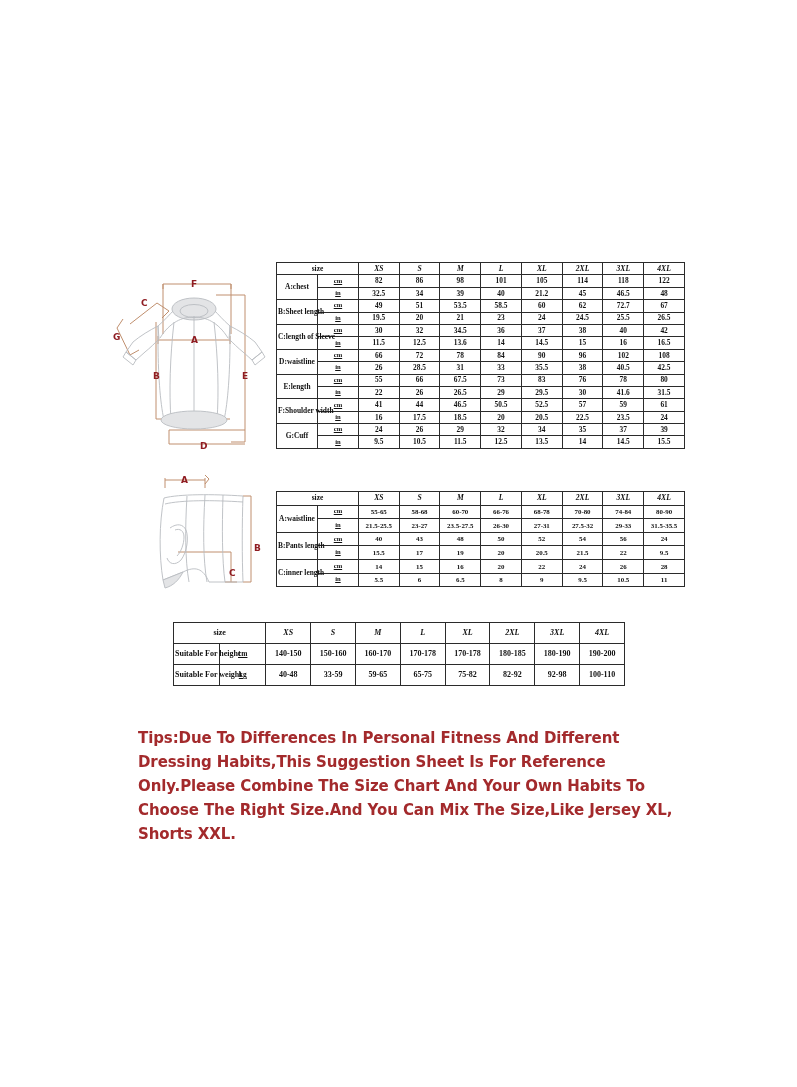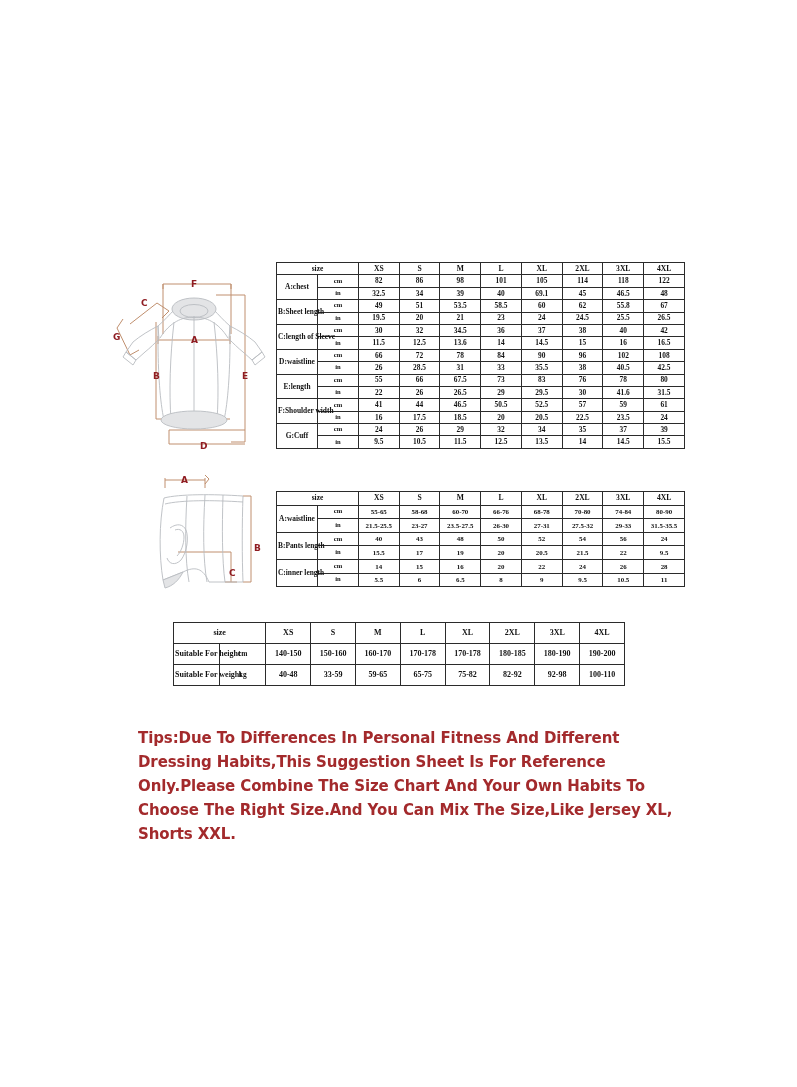--- a/index.html
+++ b/index.html
@@ -32,23 +32,25 @@
     line-height: 1.05;
     white-space: nowrap;
   }
   table.sizetable td.rowlabel {
     font-size: 7.4px;
     text-align: center;
     padding: 0 1px;
   }
   table.sizetable td.unit {
     font-size: 6.6px;
+    text-decoration: underline;
   }
   table.sizetable td.sizehead {
     font-size: 7.6px;
+    font-style: italic;
   }
   table.sizetable td.val {
     font-size: 7.4px;
   }
 
   
   #table-jersey-wrap {
     position: absolute;
     left: 276px;
     top: 262px;
@@ -254,35 +256,35 @@
           <td class="val">114</td>
           <td class="val">118</td>
           <td class="val">122</td>
         </tr>
         <tr>
           <td class="unit">in</td>
           <td class="val">32.5</td>
           <td class="val">34</td>
           <td class="val">39</td>
           <td class="val">40</td>
-          <td class="val">69.1</td>
+          <td class="val">21.2</td>
           <td class="val">45</td>
           <td class="val">46.5</td>
           <td class="val">48</td>
         </tr>
         <tr>
           <td class="rowlabel" rowspan="2">B:Sheet length</td>
           <td class="unit">cm</td>
           <td class="val">49</td>
           <td class="val">51</td>
           <td class="val">53.5</td>
           <td class="val">58.5</td>
           <td class="val">60</td>
           <td class="val">62</td>
-          <td class="val">55.8</td>
+          <td class="val">72.7</td>
           <td class="val">67</td>
         </tr>
         <tr>
           <td class="unit">in</td>
           <td class="val">19.5</td>
           <td class="val">20</td>
           <td class="val">21</td>
           <td class="val">23</td>
           <td class="val">24</td>
           <td class="val">24.5</td>

